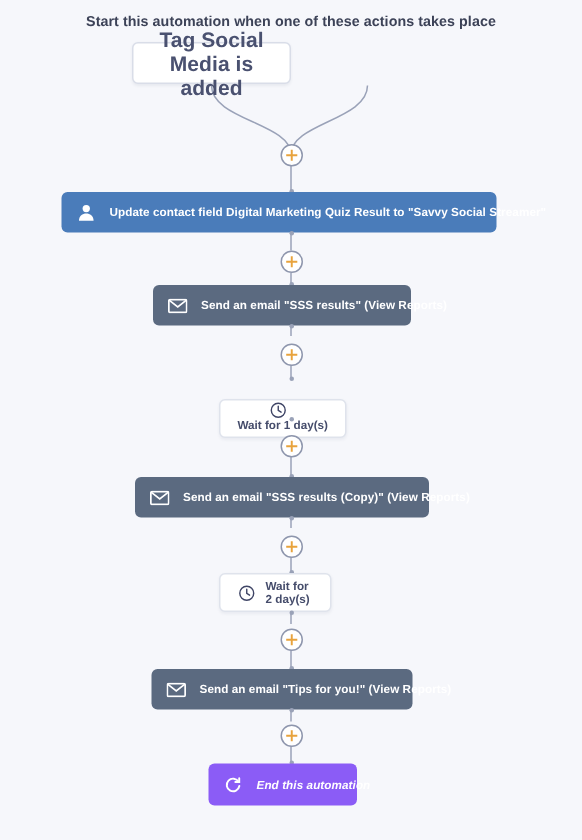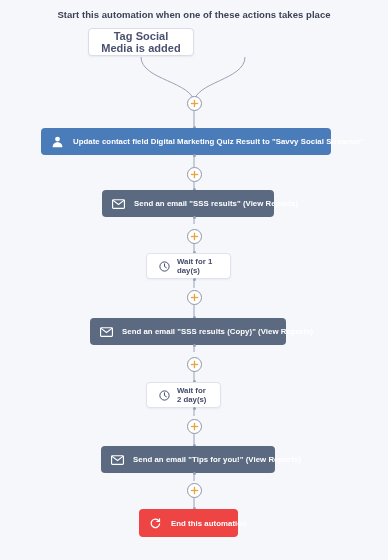--- a/index.html
+++ b/index.html
@@ -37,21 +37,21 @@
   
   .trigger {
     position: absolute;
     height: 28px;
     box-sizing: border-box;
     background: #ffffff;
     border-radius: 4px;
     display: flex;
     align-items: center;
     justify-content: flex-end;
-    font-size: 11px;
+    font-size: 14px;
     font-weight: 700;
     color: #4a5170;
     letter-spacing: 0.05px;
     padding: 0 8px;
     text-align: center;
   }
   .trigger-solid {
     left: 88px;
     top: 28px;
     width: 106px;
@@ -116,23 +116,24 @@
     align-items: center;
     justify-content: center;
     width: 15px;
     height: 15px;
     margin-right: 8px;
     flex: none;
   }
   .bar-blue { background: #4a7cba; }
   .bar-slate { background: #5b6a80; }
   .bar-pink {
-    background: #ef4444;
+    background: #8b5cf6;
     color: #ffffff;
     justify-content: flex-start;
+    font-style: italic;
   }
 
   
   .wait {
     position: absolute;
     height: 26px;
     box-sizing: border-box;
     background: #ffffff;
     border: 1px solid #dfe3ec;
     border-radius: 4px;
@@ -243,21 +244,21 @@
   <div class="plus" style="top:229px;">
     <span>
       <svg width="9" height="9" viewBox="0 0 9 9">
         <line x1="4.5" y1="0.8" x2="4.5" y2="8.2" stroke="#e8a33d" stroke-width="1.3"></line>
         <line x1="0.8" y1="4.5" x2="8.2" y2="4.5" stroke="#e8a33d" stroke-width="1.3"></line>
       </svg>
     </span>
   </div>
 
   <div class="dot" style="top:251px;"></div>
-  <div class="wait" style="left:146px; top:253px; width:85px;">
+  <div class="wait" style="left:146px; top:266px; width:85px;flex-direction:column;">
     <span class="ic">
       <svg width="11" height="11" viewBox="0 0 14 14" fill="none" stroke="#3f4566" stroke-width="1.2">
         <circle cx="7" cy="7" r="5.9"></circle>
         <path d="M7 3.6 L7 7 L9.4 8.6" stroke-linecap="round"></path>
       </svg>
     </span>
     <span>Wait for 1 day(s)</span>
   </div>
   <div class="dot" style="top:278px;"></div>
 

